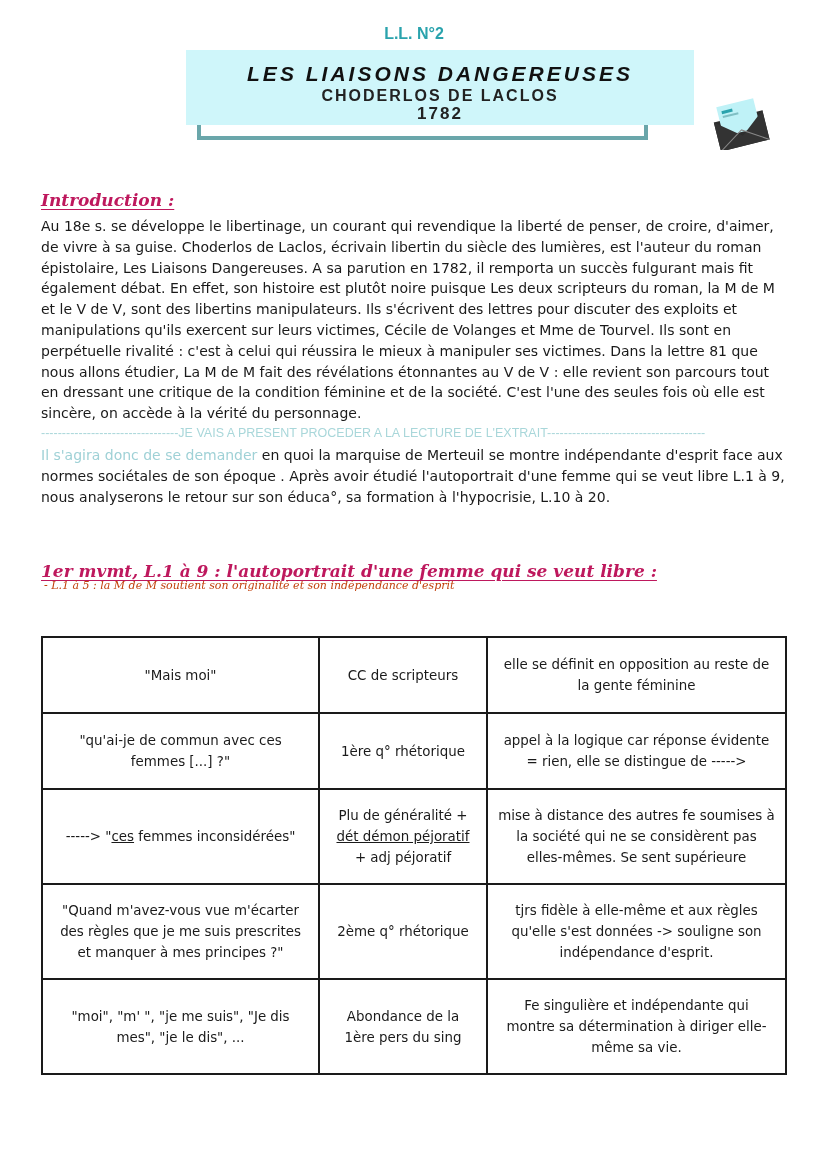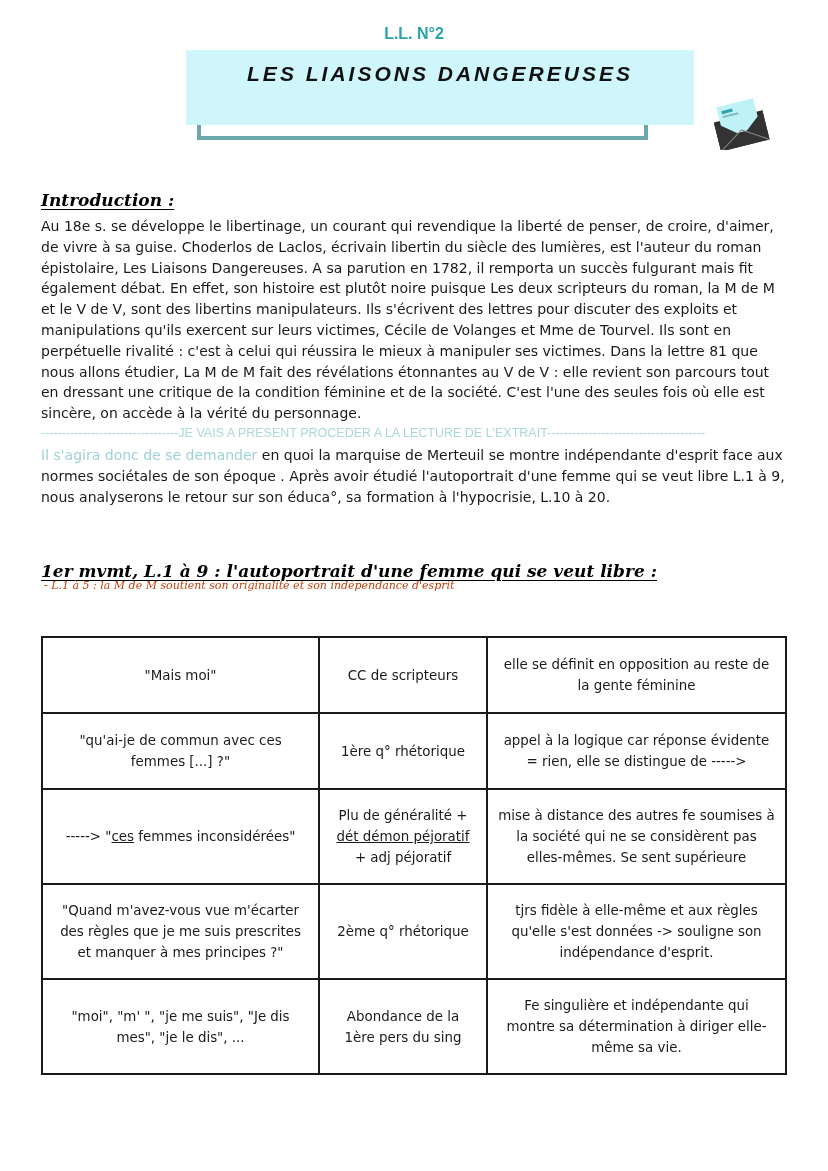--- a/index.html
+++ b/index.html
@@ -10,21 +10,21 @@
     .title-frame { position: absolute; left: 197px; top: 60px; width: 443px; height: 76px;
                    border-right: 4px solid #6aa6aa; border-bottom: 4px solid #6aa6aa; border-left: 4px solid #6aa6aa; }
     .title-frame::before { content: ""; position: absolute; right: -4px; top: 0; width: 12px; height: 4px; background: #6aa6aa; }
     .title-box { position: absolute; left: 186px; top: 50px; width: 508px; height: 75px; background: #cff6fa;
                  text-align: center; font-family: "Liberation Sans", sans-serif; }
     .title-main { font-size: 21px; font-weight: bold; font-style: italic; letter-spacing: 3px; margin-top: 12px; color: #111; }
     .title-author { font-size: 16px; font-weight: bold; letter-spacing: 2px; color: #222; margin-top: 1px; }
     .title-year { font-size: 17px; font-weight: bold; letter-spacing: 2px; color: #222; margin-top: -1px; }
     .envelope { position: absolute; left: 710px; top: 98px; width: 62px; height: 52px; }
     .section-h { position: absolute; font-family: "DejaVu Serif", serif; font-style: italic; font-weight: bold;
-                 color: #000000; text-decoration: underline; text-underline-offset: 3px; }
+                 color: #be185d; text-decoration: underline; text-underline-offset: 3px; }
     .intro-h { left: 41px; top: 190px; font-size: 17px; }
     .para { position: absolute; left: 41px; width: 745px; font-size: 14px; line-height: 20.8px; color: #1a1a1a; }
     .intro-p { top: 216px; }
     .divider-line { position: absolute; left: 41px; top: 426px; width: 700px; font-family: "Liberation Sans", sans-serif;
                     font-size: 12.5px; color: #a9d7da; white-space: nowrap; overflow: hidden; }
     .plan-p { top: 445px; }
     .accent-text { color: #9fd1d6; }
     .mvt-h { left: 41px; top: 561px; font-size: 17px; }
     .sub-h { position: absolute; left: 44px; top: 579px; font-family: "DejaVu Serif", serif; font-style: italic;
              font-size: 11px; color: #c2410c; }
@@ -38,20 +38,22 @@
     .u { text-decoration: underline; }
   </style>
 </head>
 <body>
 
 <div class="ll-number">L.L. N°2</div>
 
 <div class="title-frame"></div>
 <div class="title-box">
   <div class="title-main">LES LIAISONS DANGEREUSES</div>
+  <div class="title-author">CHODERLOS DE LACLOS</div>
+  <div class="title-year">1782</div>
 </div>
 
 <svg class="envelope" viewBox="0 0 62 52">
   <g transform="rotate(-14 31 30)">
     <polygon points="6,18 56,18 56,48 6,48" fill="#2d2d2d"></polygon>
     <polygon points="12,4 50,4 50,34 12,34" fill="#bff2f7"></polygon>
     <rect x="16" y="9" width="11" height="3" fill="#2aa3ad"></rect>
     <rect x="16" y="14" width="16" height="2" fill="#7fbfc4"></rect>
     <polygon points="6,18 31,38 56,18 56,48 6,48" fill="#333"></polygon>
     <polyline points="6,48 31,32 56,48" fill="none" stroke="#888" stroke-width="1"></polyline>

